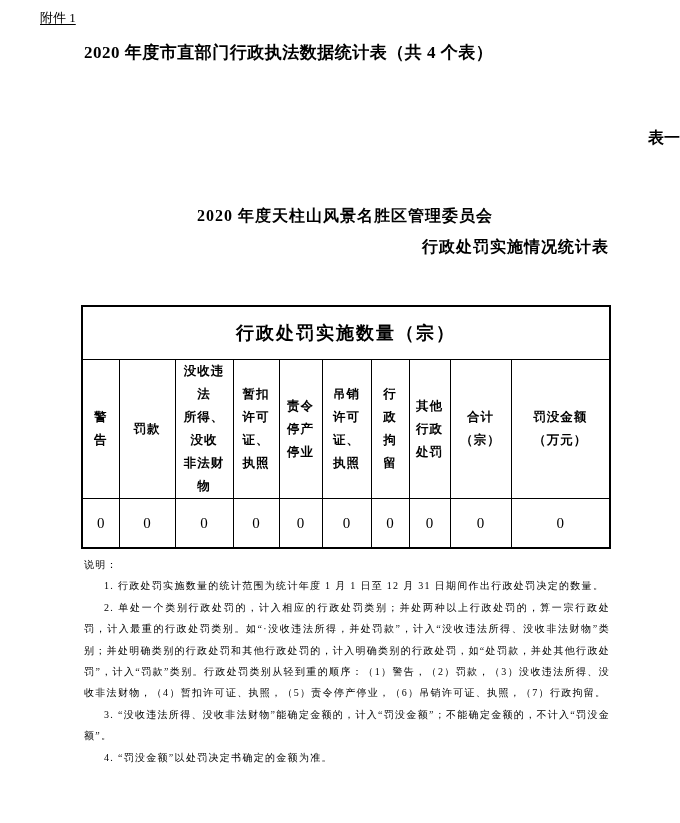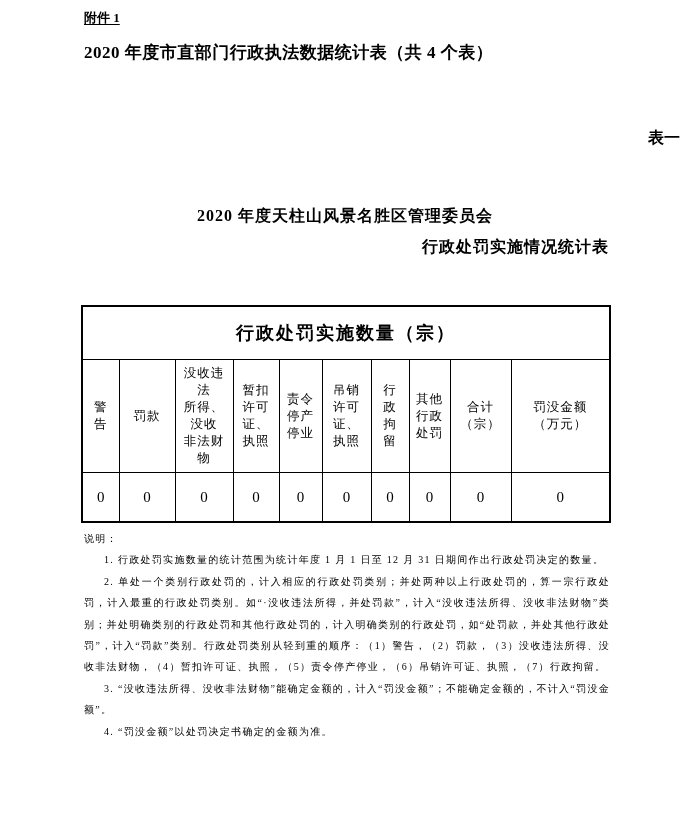--- a/index.html
+++ b/index.html
@@ -11,27 +11,26 @@
     color: #000000;
     font-family: "Liberation Serif", "DejaVu Serif", serif;
   }
   .page {
     position: relative;
     width: 680px;
     height: 823px;
     overflow: hidden;
   }
   .attachment {
-    margin: 10px 0 0 84px;
+    margin: 10px 0 0 40px;
     font-size: 13px;
     line-height: 16px;
     display: inline-block;
     text-decoration: underline;
     text-underline-offset: 2px;
-    font-weight: bold;
   }
   .doc-title {
     margin: 16px 15px 0 84px;
     font-size: 17px;
     line-height: 21px;
     font-weight: bold;
     letter-spacing: 0.5px;
   }
   .table-label {
     margin: 65px 0 0 84px;
@@ -66,23 +65,23 @@
   }
   table.stats { border: 2px solid #000000; }
   td.t-head {
     height: 52px;
     font-weight: bold;
     font-size: 18px;
     letter-spacing: 2px;
   }
   tr.col-head td {
     height: 112px;
-    font-weight: normal;
+    font-weight: bold;
     font-size: 12.5px;
-    line-height: 17px;
+    line-height: 23px;
     white-space: pre-line;
     letter-spacing: 1px;
     margin-left: 48px;
   }
   tr.vals td {
     height: 48px;
     font-size: 15px;
     vertical-align: middle;
   }
   .notes {

